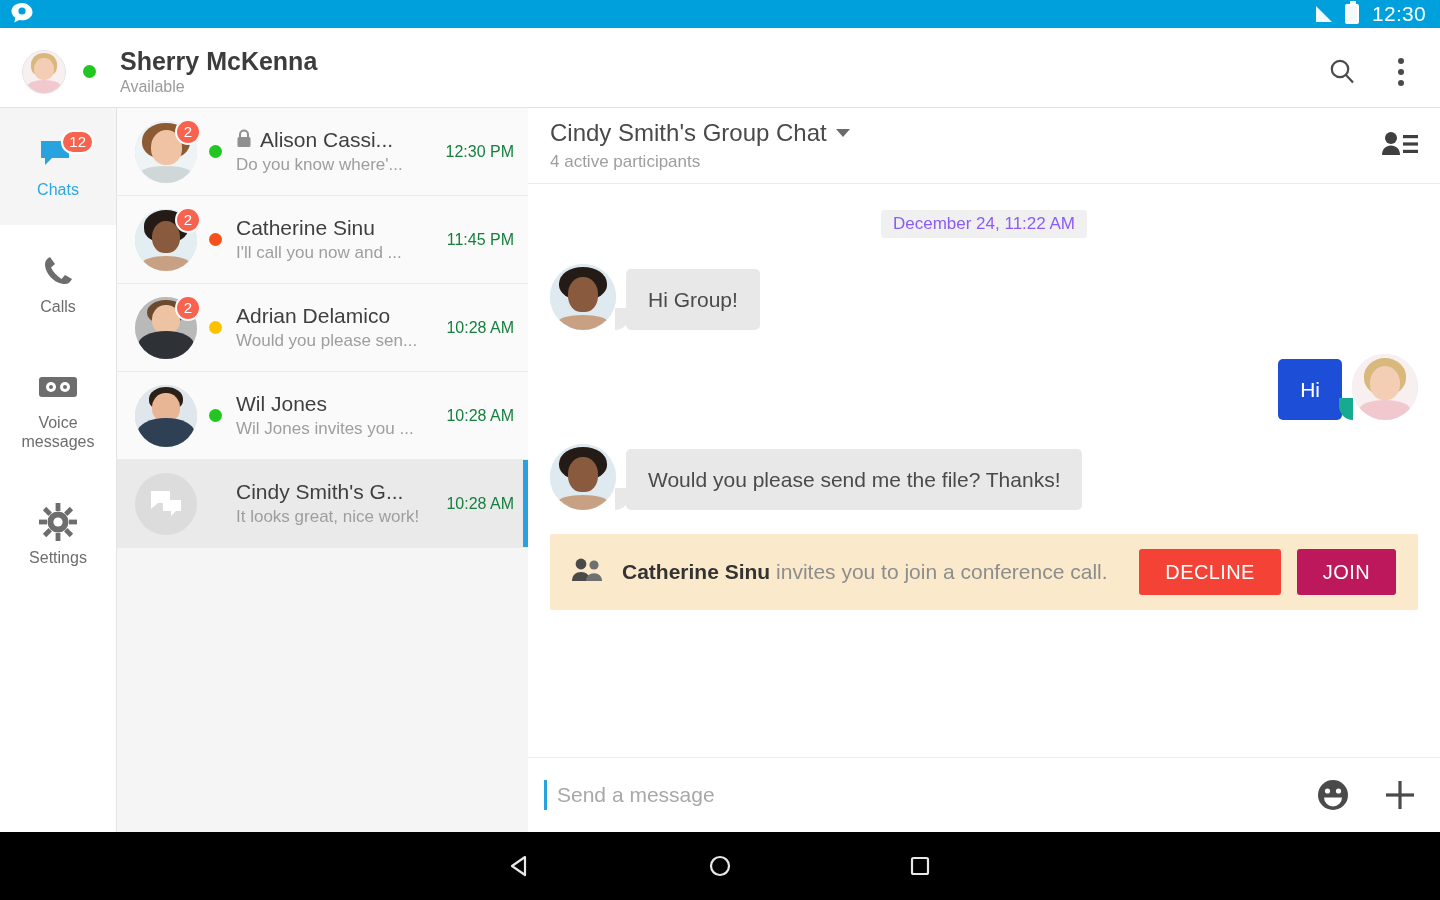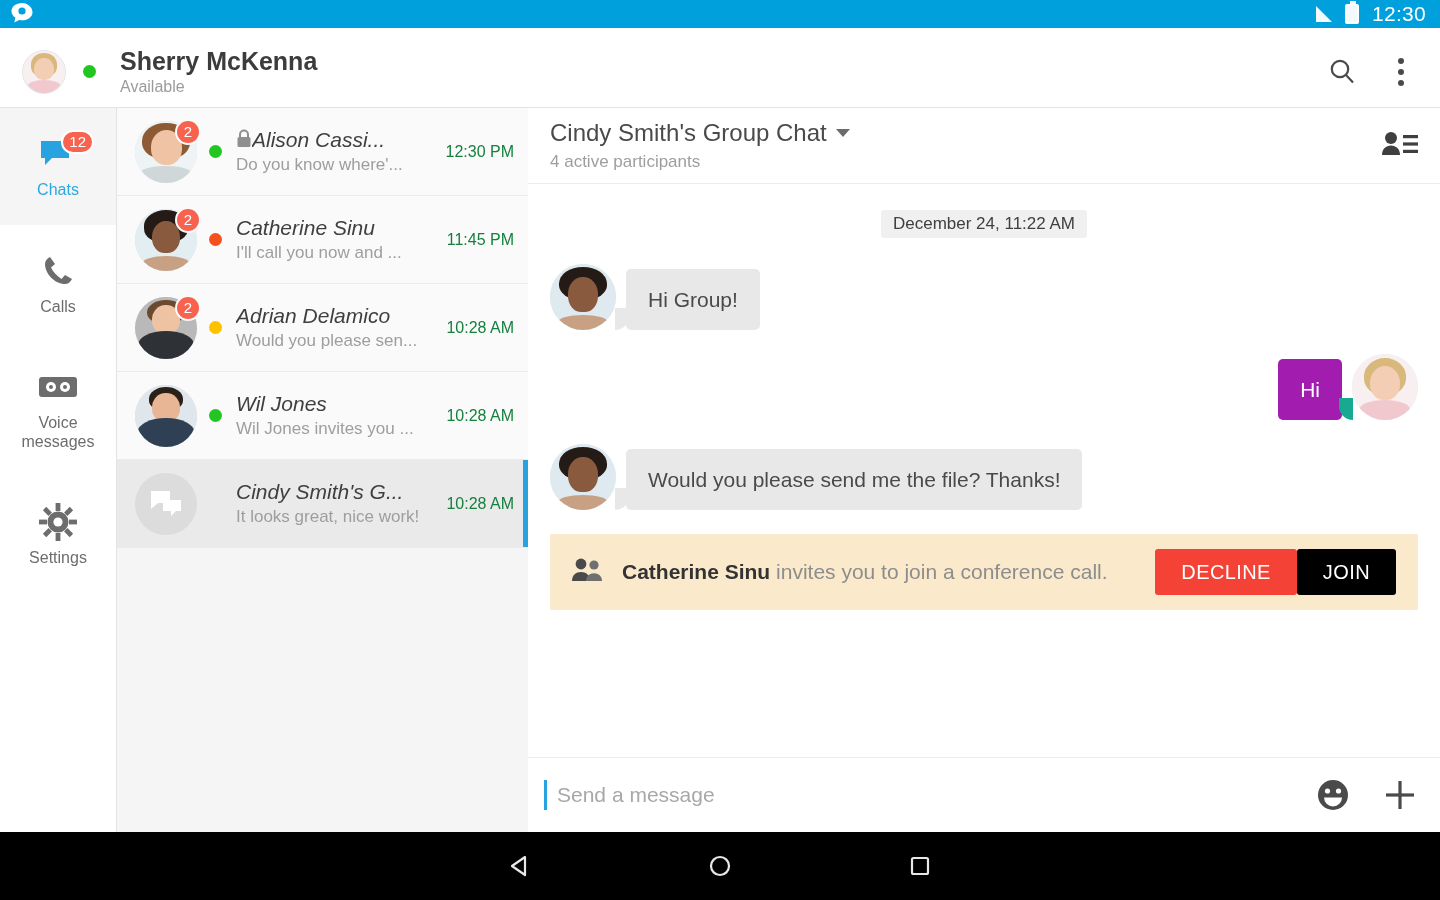--- a/index.html
+++ b/index.html
@@ -81,67 +81,67 @@
   .conv-av-wrap { position: relative; width: 62px; height: 62px; flex: none; }
   .conv-av { width: 62px; height: 62px; border-radius: 50%; overflow: hidden; background: #dcdcdc; }
   .conv-badge {
     position: absolute; top: -2px; right: -4px; min-width: 26px; height: 26px; padding: 0 6px;
     background: #f7634f; color: #fff; border-radius: 13px; font-size: 15px;
     display: flex; align-items: center; justify-content: center; border: 2px solid #fafafa;
   }
   .conv-dot { margin: 0 14px 0 12px; }
   .conv-dot.hidden { visibility: hidden; }
   .conv-mid { flex: 1; min-width: 0; }
-  .conv-top { display: flex; align-items: center; gap: 0; font-style: italic; }
+  .conv-top { display: flex; align-items: center; gap: 8px; }
   .conv-name { font-size: 21px; color: #3f3f3f; white-space: nowrap; overflow: hidden; }
   .conv-prev { font-size: 17px; color: #9e9e9e; margin-top: 3px; white-space: nowrap; overflow: hidden; }
   .conv-time { font-size: 16px; color: #15803d; flex: none; margin-left: 14px; }
   .lock { flex: none; }
 
   
   .chat { position: absolute; top: 108px; left: 528px; width: 912px; height: 724px; background: #fff; }
   .chat-head {
     height: 76px; border-bottom: 1px solid #ececec; display: flex; align-items: center;
     padding: 0 22px 0 22px;
   }
   .chat-title-wrap { line-height: 1.2; }
   .chat-title { font-size: 24px; color: #4a4a4a; display: flex; align-items: center; gap: 9px; cursor: pointer; }
   .caret { width: 0; height: 0; border-left: 7px solid transparent; border-right: 7px solid transparent; border-top: 8px solid #6b6b6b; }
   .chat-sub { font-size: 17px; color: #9e9e9e; margin-top: 4px; }
   .participants-btn { margin-left: auto; cursor: pointer; }
 
   .messages { position: relative; height: 573px; padding: 20px 22px 0 22px; }
   .date-sep { display: flex; justify-content: center; margin: 6px 0 26px; }
-  .date-pill { background: #f0f0f0; color: #404040; font-size: 17px; padding: 4px 12px; border-radius: 3px; }
+  .date-pill { background: #f0f0f0; color: #8b5cf6; font-size: 17px; padding: 4px 12px; border-radius: 3px; }
 
   .row { display: flex; align-items: flex-end; margin-bottom: 24px; }
   .row.out { justify-content: flex-end; }
   .msg-av { width: 66px; height: 66px; border-radius: 50%; overflow: hidden; flex: none; background: #dfeaf0; }
   .bubble { position: relative; font-size: 21px; line-height: 1.3; padding: 17px 22px; border-radius: 5px; max-width: 640px; }
   .bubble.in { background: #e8e8e8; color: #4a4a4a; margin-left: 10px; }
-  .bubble.out { background: #a21caf; color: #fff; margin-right: 10px; }
+  .bubble.out { background: #1d4ed8; color: #fff; margin-right: 10px; }
   .bubble.in::before {
     content: ""; position: absolute; left: -11px; bottom: 0; width: 14px; height: 22px;
     background: #e8e8e8; border-bottom-right-radius: 16px;
   }
   .bubble.out::after {
     content: ""; position: absolute; right: -11px; bottom: 0; width: 14px; height: 22px;
     background: #18a991; border-bottom-left-radius: 16px;
   }
 
   .invite {
     background: #fae9ca; display: flex; align-items: center; padding: 0 22px;
     height: 76px; margin: 10px 0 0 0; border-radius: 2px;
   }
   .invite-text { font-size: 21px; color: #8d8d8d; margin-left: 16px; }
   .invite-name { color: #333; font-weight: bold; }
-  .invite-actions { margin-left: auto; display: flex; }
+  .invite-actions { margin-left: auto; display: flex; gap: 16px; }
   .btn { border: 0; color: #fff; font-size: 20px; padding: 0 26px; height: 46px; border-radius: 3px; cursor: pointer; font-family: inherit; letter-spacing: .4px; }
   .btn.decline { background: #f44336; }
-  .btn.join { background: #000000; }
+  .btn.join { background: #be185d; }
 
   .composer {
     position: absolute; bottom: 0; left: 0; width: 912px; height: 75px;
     border-top: 1px solid #ececec; display: flex; align-items: center; padding: 0 22px 0 16px; background: #fff;
   }
   .caret-bar { width: 3px; height: 30px; background: #29a3e0; flex: none; }
   .compose-input {
     border: 0; outline: none; font-size: 21px; color: #4c1d95; font-family: inherit;
     background: transparent; flex: 1; padding-left: 10px;
   }

